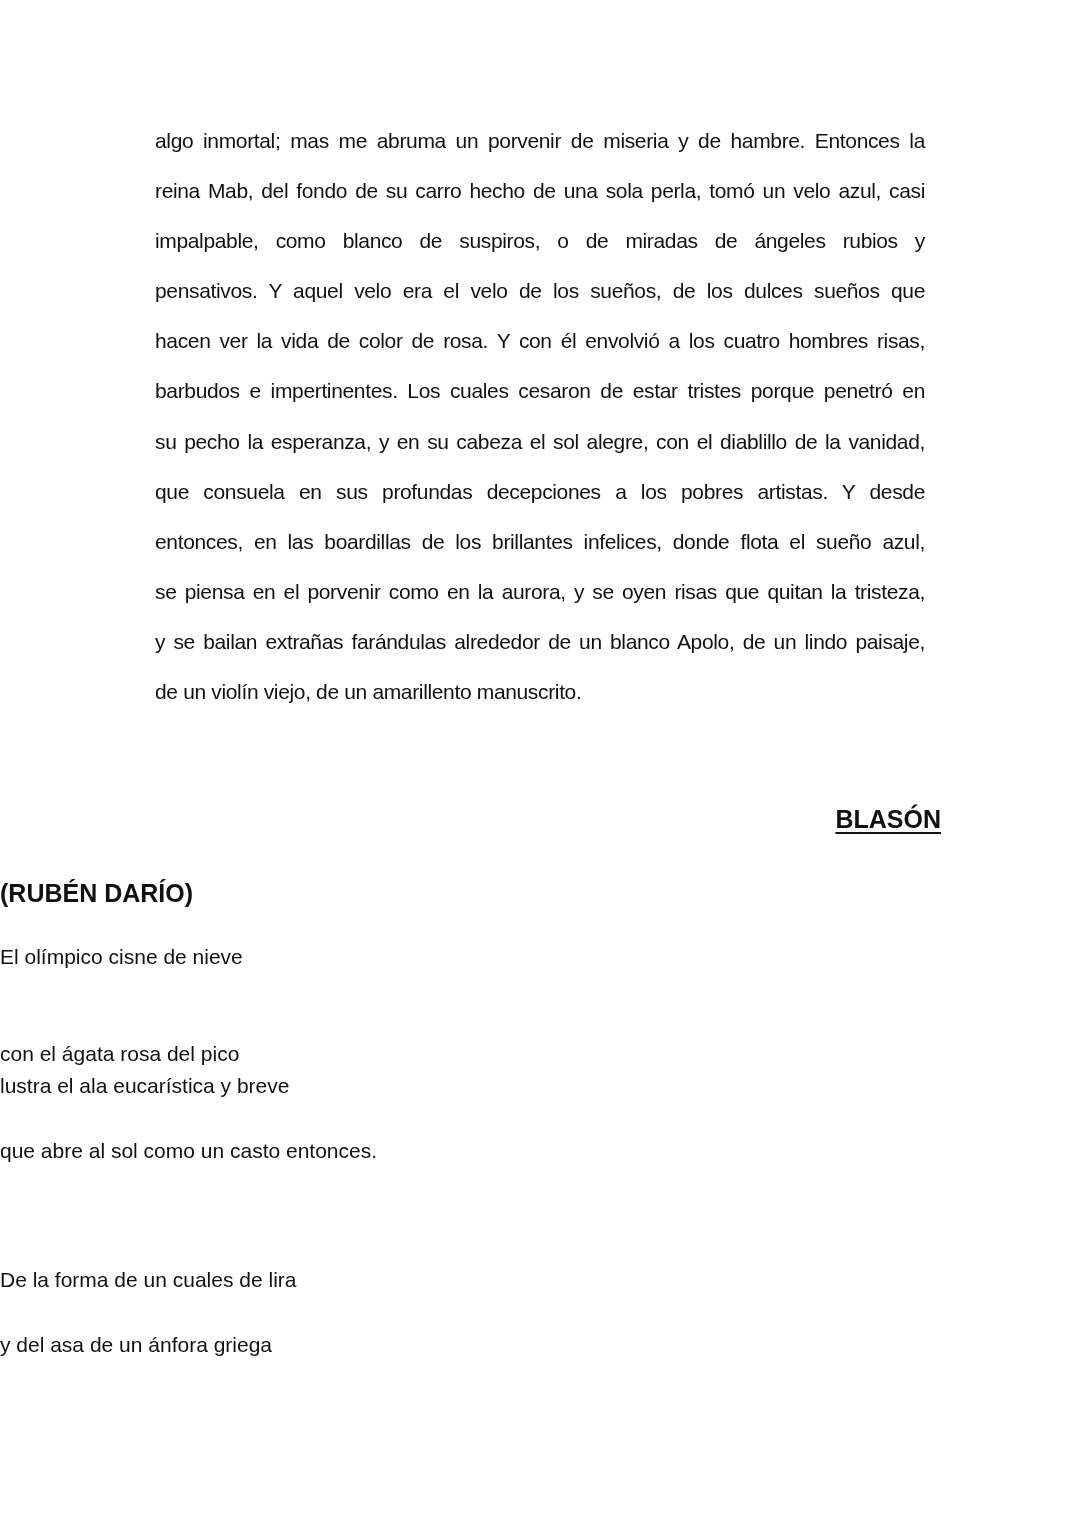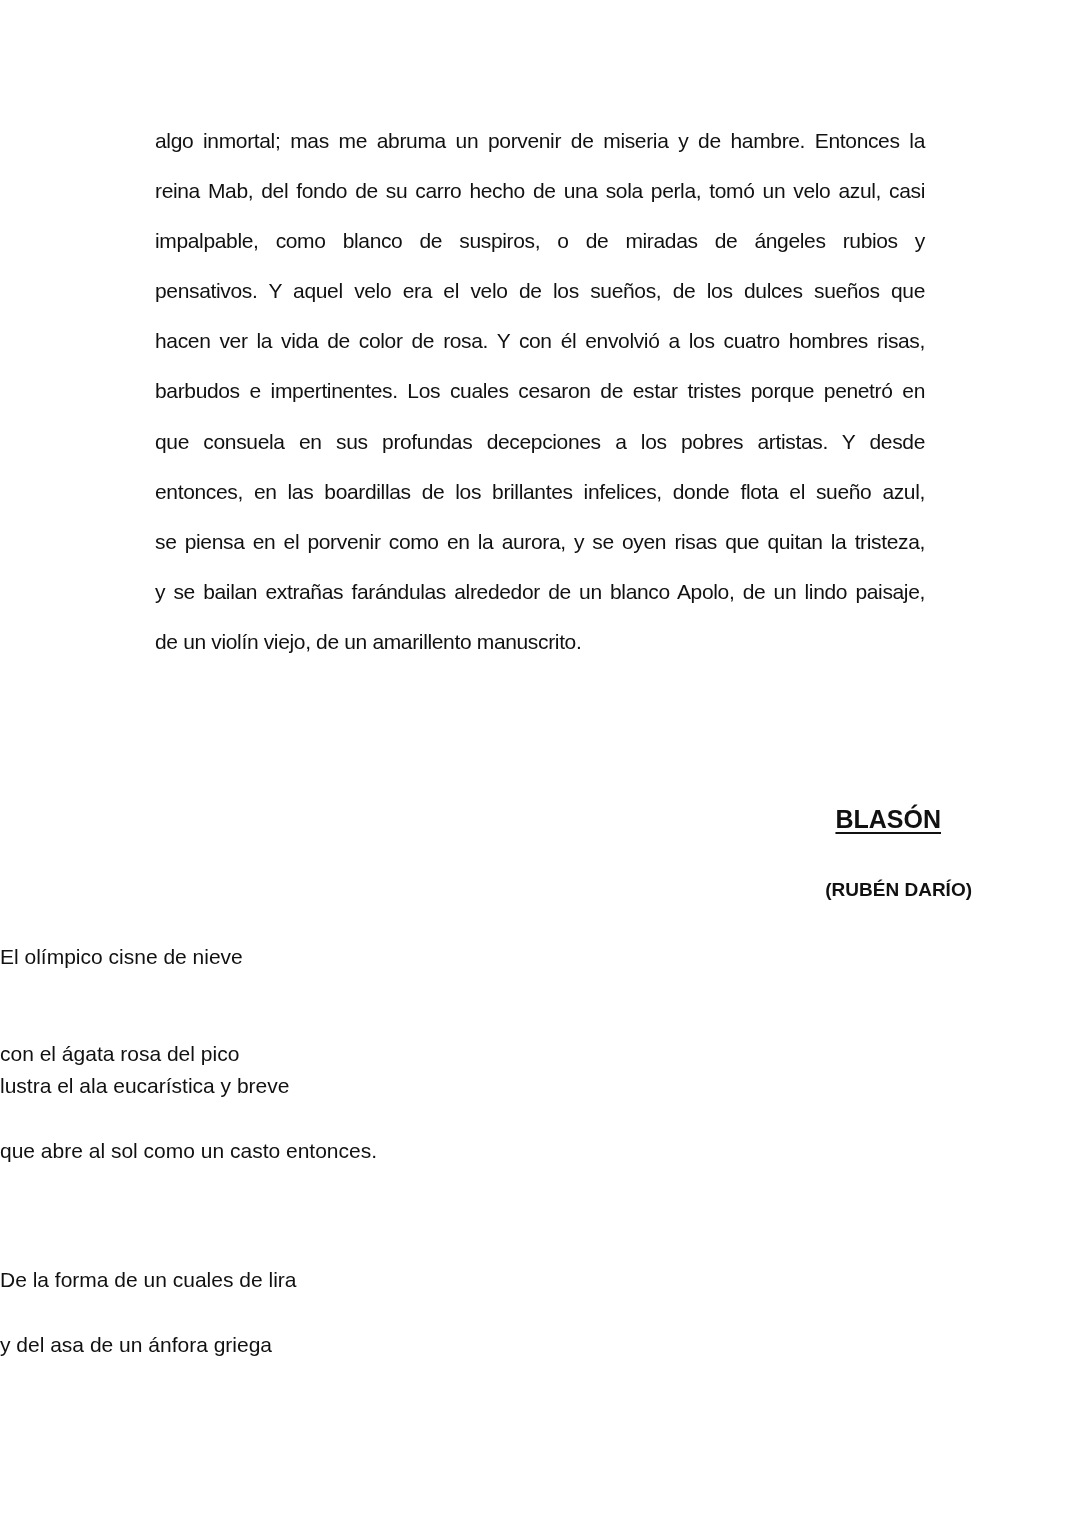--- a/index.html
+++ b/index.html
@@ -56,22 +56,22 @@
       text-decoration: underline;
       text-underline-offset: 4px;
       text-decoration-thickness: 2px;
       margin: 0;
     }
     .poem-author {
       position: absolute;
       left: 0;
       width: 972px;
       top: 879px;
-      text-align: right;
-      font-size: 19px;
+      text-align: left;
+      font-size: 25px;
       font-weight: bold;
       margin: 0;
     }
     .verse {
       position: absolute;
       left: 0;
       width: 1080px;
       text-align: left;
       font-size: 21px;
       margin: 0;
@@ -82,20 +82,21 @@
 
 <div class="page">
 
   <div class="prose">
     <span class="prose-line">algo inmortal; mas me abruma un porvenir de miseria y de hambre. Entonces la</span>
     <span class="prose-line">reina Mab, del fondo de su carro hecho de una sola perla, tomó un velo azul, casi</span>
     <span class="prose-line">impalpable, como blanco de suspiros, o de miradas de ángeles rubios y</span>
     <span class="prose-line">pensativos. Y aquel velo era el velo de los sueños, de los dulces sueños que</span>
     <span class="prose-line">hacen ver la vida de color de rosa. Y con él envolvió a los cuatro hombres risas,</span>
     <span class="prose-line">barbudos e impertinentes. Los cuales cesaron de estar tristes porque penetró en</span>
+    <span class="prose-line">su pecho la esperanza, y en su cabeza el sol alegre, con el diablillo de la vanidad,</span>
     <span class="prose-line">que consuela en sus profundas decepciones a los pobres artistas. Y desde</span>
     <span class="prose-line">entonces, en las boardillas de los brillantes infelices, donde flota el sueño azul,</span>
     <span class="prose-line">se piensa en el porvenir como en la aurora, y se oyen risas que quitan la tristeza,</span>
     <span class="prose-line">y se bailan extrañas farándulas alrededor de un blanco Apolo, de un lindo paisaje,</span>
     <span class="prose-line last">de un violín viejo, de un amarillento manuscrito.</span>
   </div>
 
   <h2 class="poem-title">BLASÓN</h2>
   <p class="poem-author">(RUBÉN DARÍO)</p>
 

